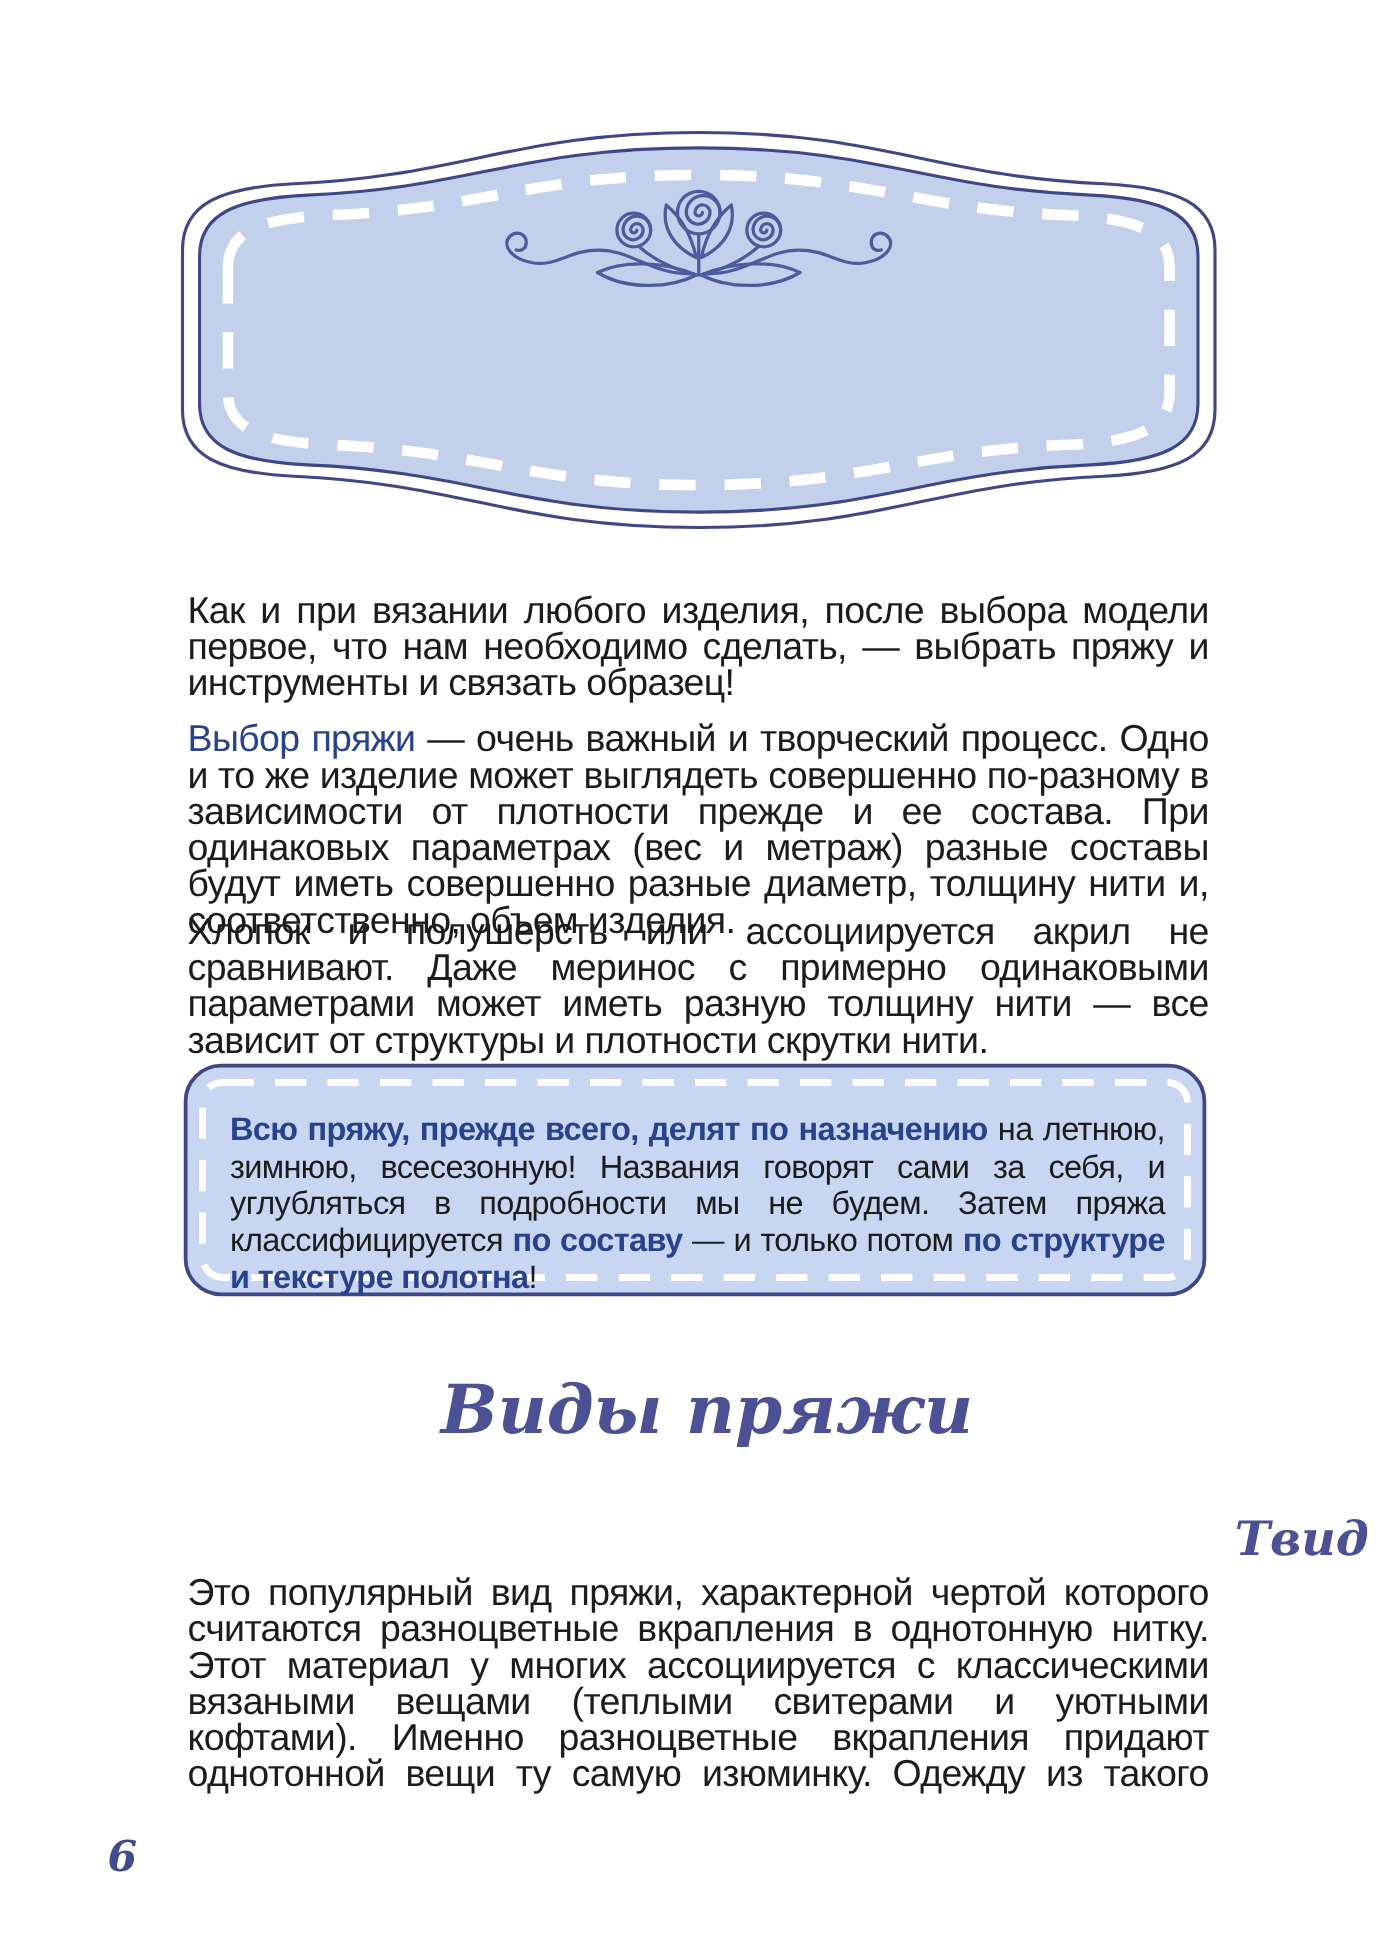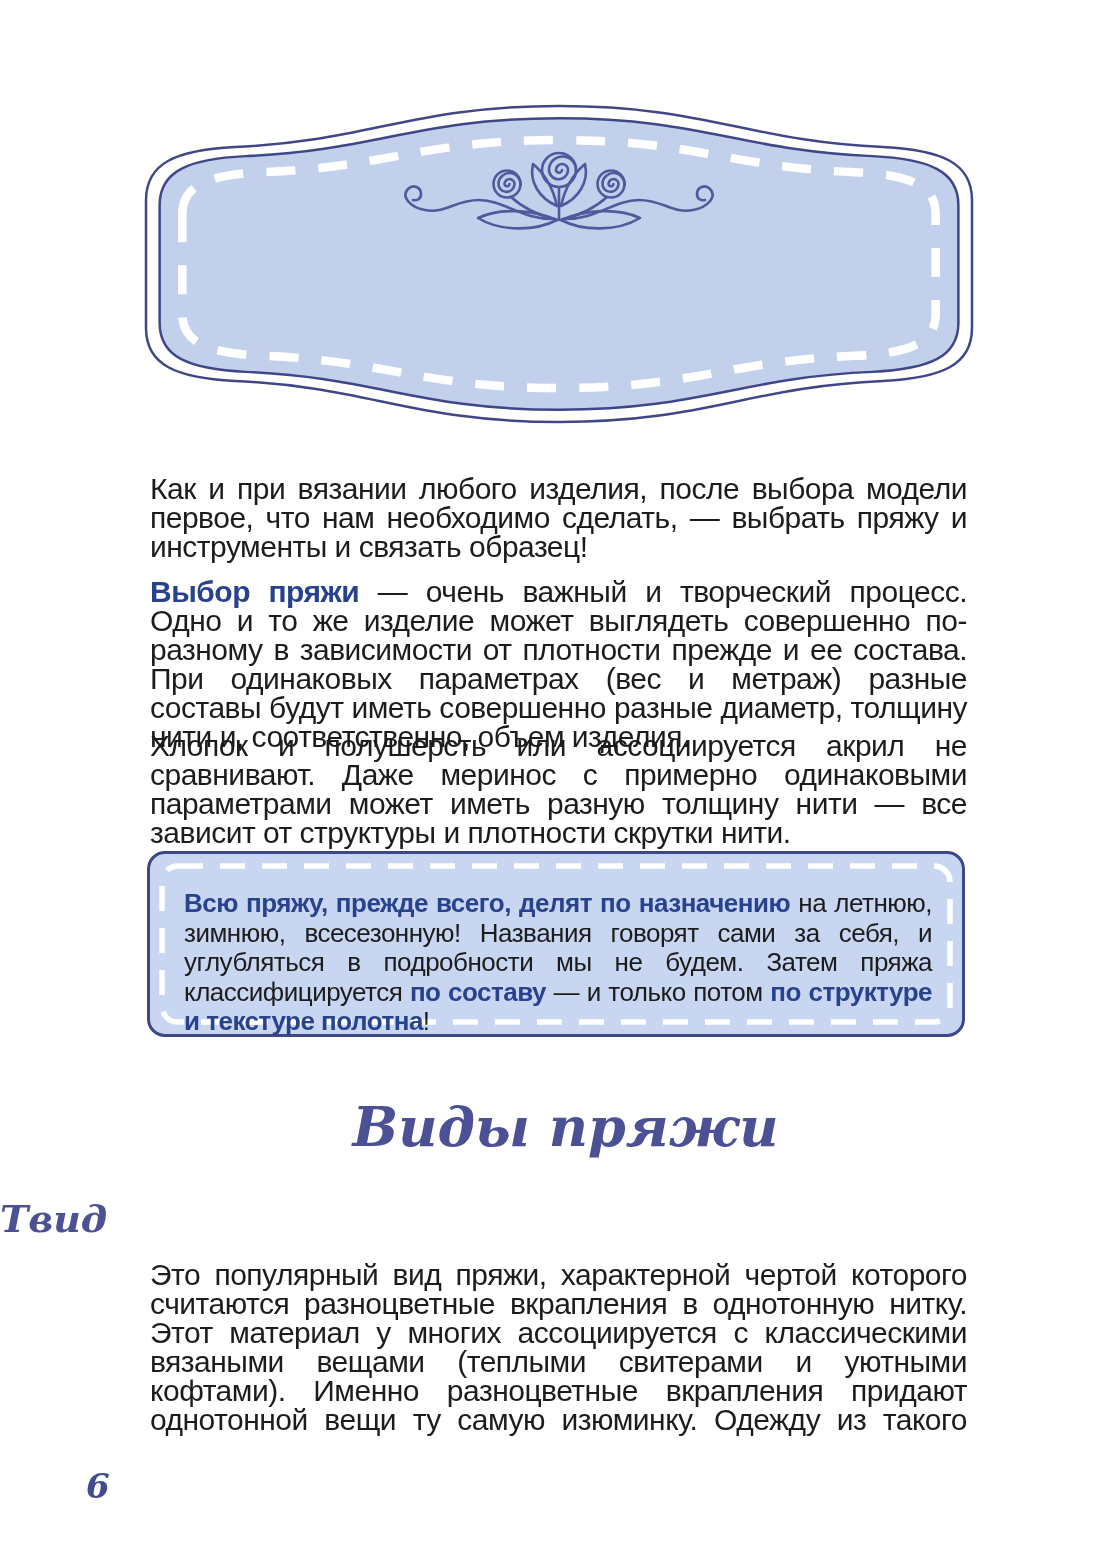--- a/index.html
+++ b/index.html
@@ -23,47 +23,47 @@
     letter-spacing:1px;
     color:#4c5094;
   }
   
   .para{
     position:absolute;left:150px;width:817px;
     font-size:30px;line-height:29px;letter-spacing:-0.5px;
     color:#1c1c1c;text-align:justify;margin:0;
   }
   .para.last-justify{text-align-last:justify;}
-  .lead-bold{color:#28428e;font-weight:bold;}
+  .lead-bold{color:#28428e;font-weight:normal;}
   .p1{top:474px;}
   .p2{top:577px;}
   .p3{top:731px;}
   .p4{top:1260px;}
   
   .callout{
     position:absolute;left:147px;top:851px;width:812px;height:180px;
-    background:#c9d6f1;border:3px solid #3f4787;border-radius:18px;
+    background:#c9d6f1;border:3px solid #3f4787;border-radius:30px;
   }
   .callout-stitch{position:absolute;left:0;top:0;width:812px;height:180px;}
   .callout-text{
     position:absolute;left:34px;right:30px;top:35px;
     font-size:26px;line-height:29.5px;letter-spacing:-0.5px;
     color:#1c1c1c;text-align:justify;
   }
   .callout-bold{color:#28428e;font-weight:bold;}
   
   .section-heading{
     position:absolute;left:0;right:0;top:1098px;margin:0;
     text-align:center;
     font-family:"DejaVu Serif",serif;font-style:italic;font-weight:bold;
     font-size:54px;line-height:1.1;color:#4c5094;padding-left:24px;
   }
   .sub-heading{
-    position:absolute;left:0;right:0;top:1198px;margin:0;
-    text-align:left;
+    position:absolute;left:0;right:0;top:1198px;margin:12px;
+    text-align:right;
     font-family:"DejaVu Serif",serif;font-style:italic;font-weight:bold;
     font-size:38px;line-height:1.1;color:#4c5094;
   }
   
   .page-number{
     position:absolute;left:86px;top:1466px;
     font-family:"DejaVu Serif",serif;font-style:italic;font-weight:bold;
     font-size:34px;color:#414c8f;
   }
 </style>

